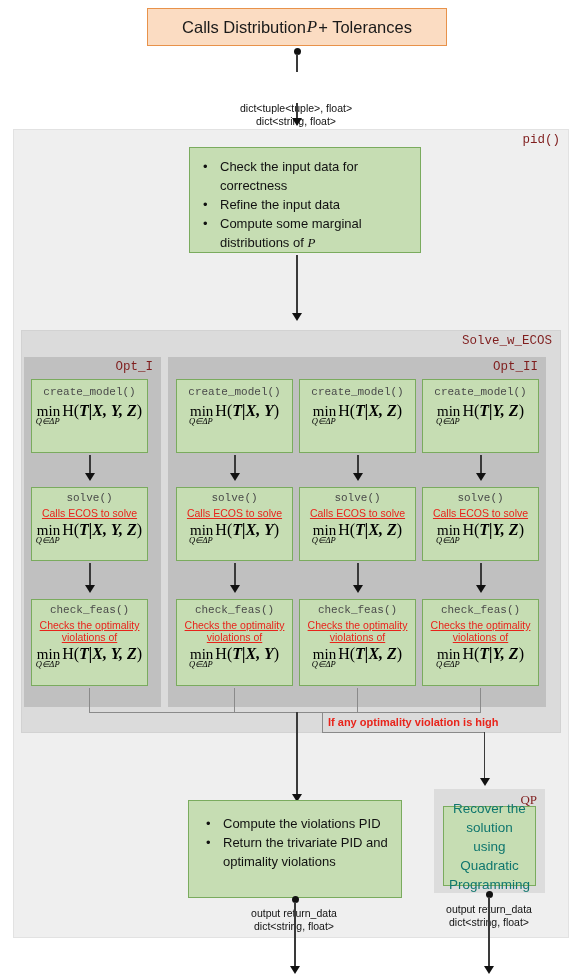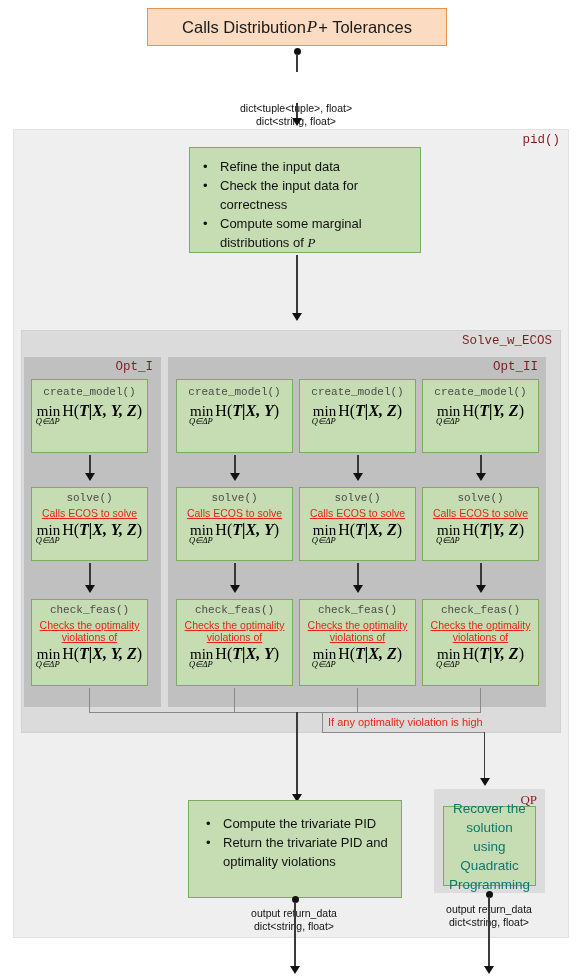--- a/index.html
+++ b/index.html
@@ -72,22 +72,22 @@
 <div class="ln" style="left:296px;top:103px;width:1.5px;height:17px;"></div>
 <div class="arw" style="left:292px;top:118px;"></div>
 
 <div class="panel panel-pid" style="left:13px;top:129px;width:556px;height:809px;">
   <div class="panel-label">pid()</div>
 </div>
 
 <div class="gbox" style="left:189px;top:147px;width:232px;height:106px;">
   <div class="bul" style="left:10px;top:9px;width:212px;">
     <ul>
+      <li>Check the input data for correctness</li>
       <li>Refine the input data</li>
-      <li>Check the input data for correctness</li>
       <li>Compute some marginal distributions of <i class="P">P</i></li>
     </ul>
   </div>
 </div>
 
 <div class="ln" style="left:296px;top:255px;width:1.5px;height:60px;"></div>
 <div class="arw" style="left:292px;top:313px;"></div>
 
 <div class="panel panel-ecos" style="left:21px;top:330px;width:540px;height:403px;">
   <div class="panel-label">Solve_w_ECOS</div>
@@ -227,26 +227,26 @@
 <div class="ln grey" style="left:480px;top:688px;width:1.3px;height:25px;"></div>
 <div class="ln grey" style="left:89px;top:712px;width:392px;height:1.3px;"></div>
 
 <div class="ln" style="left:296px;top:712px;width:1.5px;height:84px;"></div>
 <div class="arw" style="left:292px;top:794px;"></div>
 
 <div class="ln grey" style="left:322px;top:713px;width:1.3px;height:20px;"></div>
 <div class="ln grey" style="left:322px;top:732px;width:163px;height:1.3px;"></div>
 <div class="ln" style="left:484px;top:732px;width:1.3px;height:48px;"></div>
 <div class="arw" style="left:480px;top:778px;"></div>
-<div class="redlbl" style="left:328px;top:716px;">If any optimality violation is high</div>
+<div class="redlbl" style="left:328px;top:716px;font-weight:bold;">If any optimality violation is high</div>
 
 <div class="gbox" style="left:188px;top:800px;width:214px;height:98px;">
   <div class="bul" style="left:14px;top:13px;width:192px;">
     <ul>
-      <li>Compute the trivariate PID</li>
+      <li>Compute the violations PID</li>
       <li>Return the trivariate PID and optimality violations</li>
     </ul>
   </div>
 </div>
 <div class="dot" style="left:291.5px;top:896px;"></div>
 <div class="edgelbl" style="left:184px;top:907px;width:220px;">
   <div>output return_data</div>
   <div>dict&lt;string, float&gt;</div>
 </div>
 <div class="ln" style="left:294px;top:902px;width:1.5px;height:68px;"></div>

